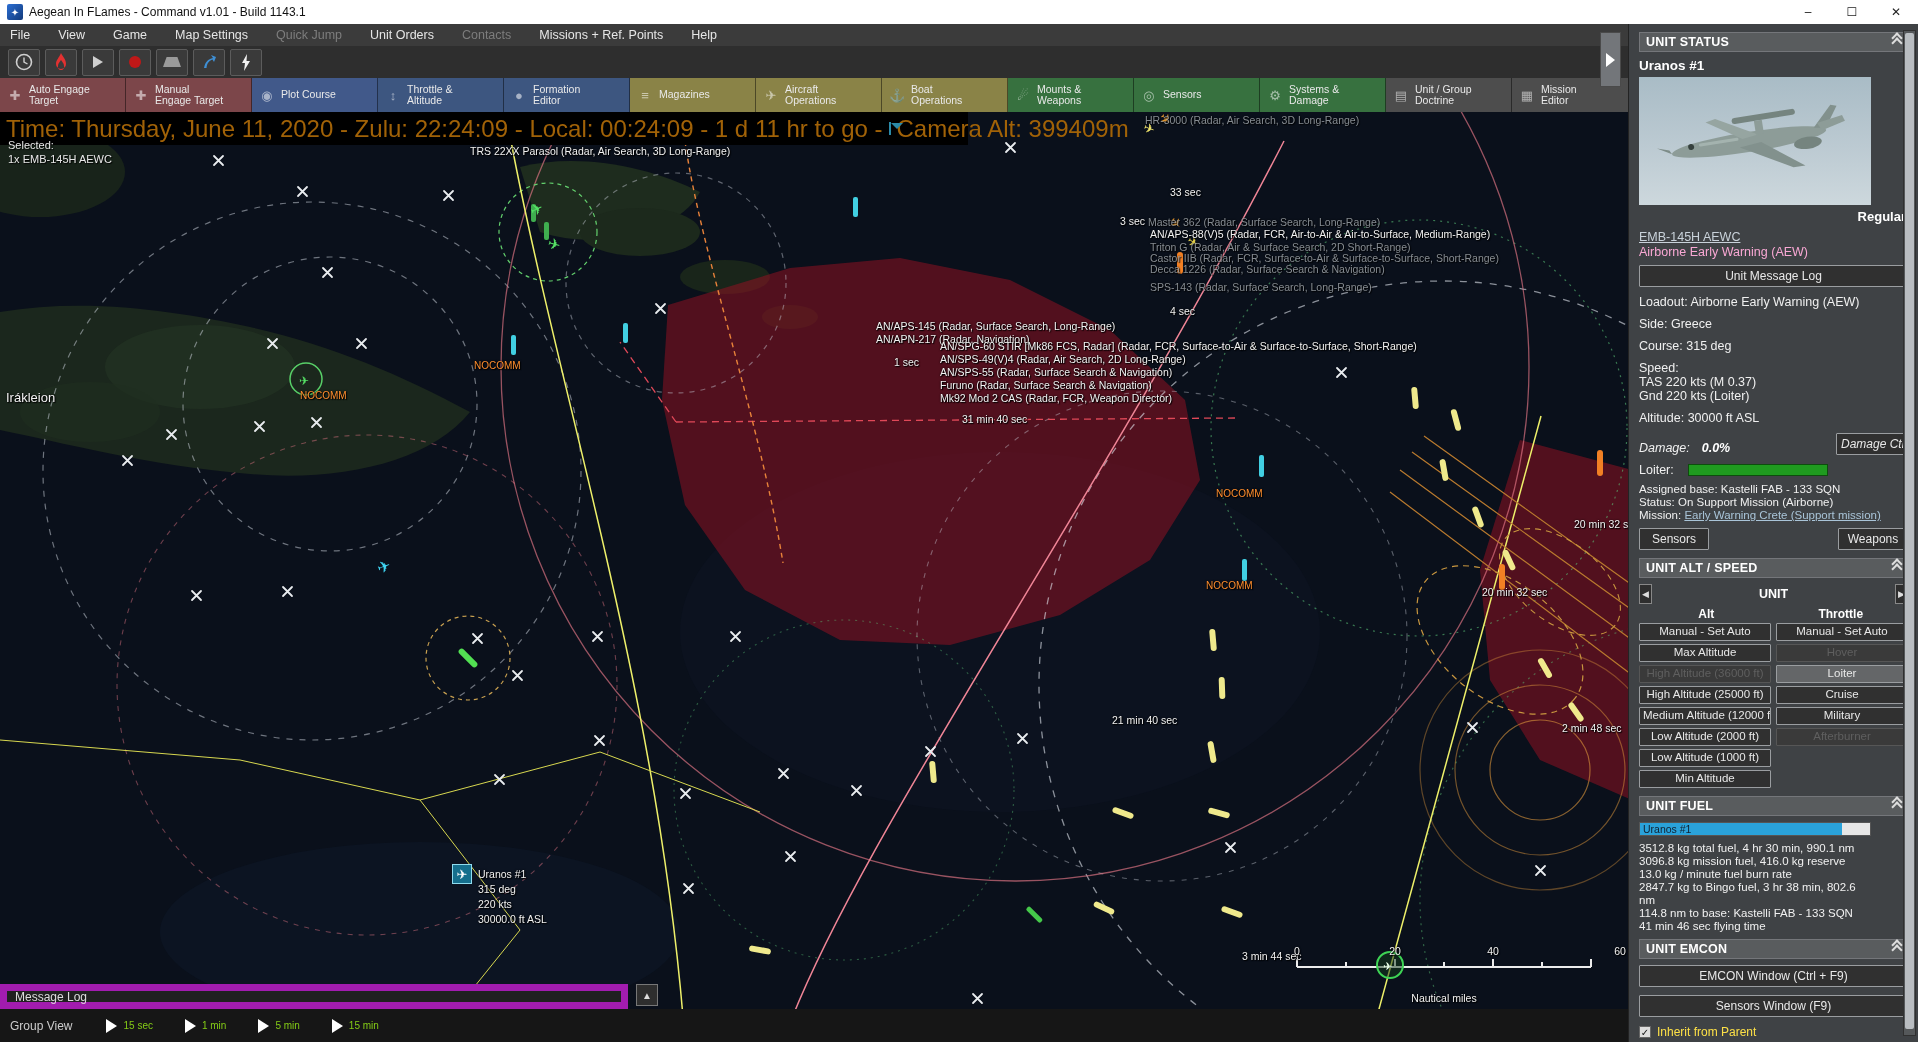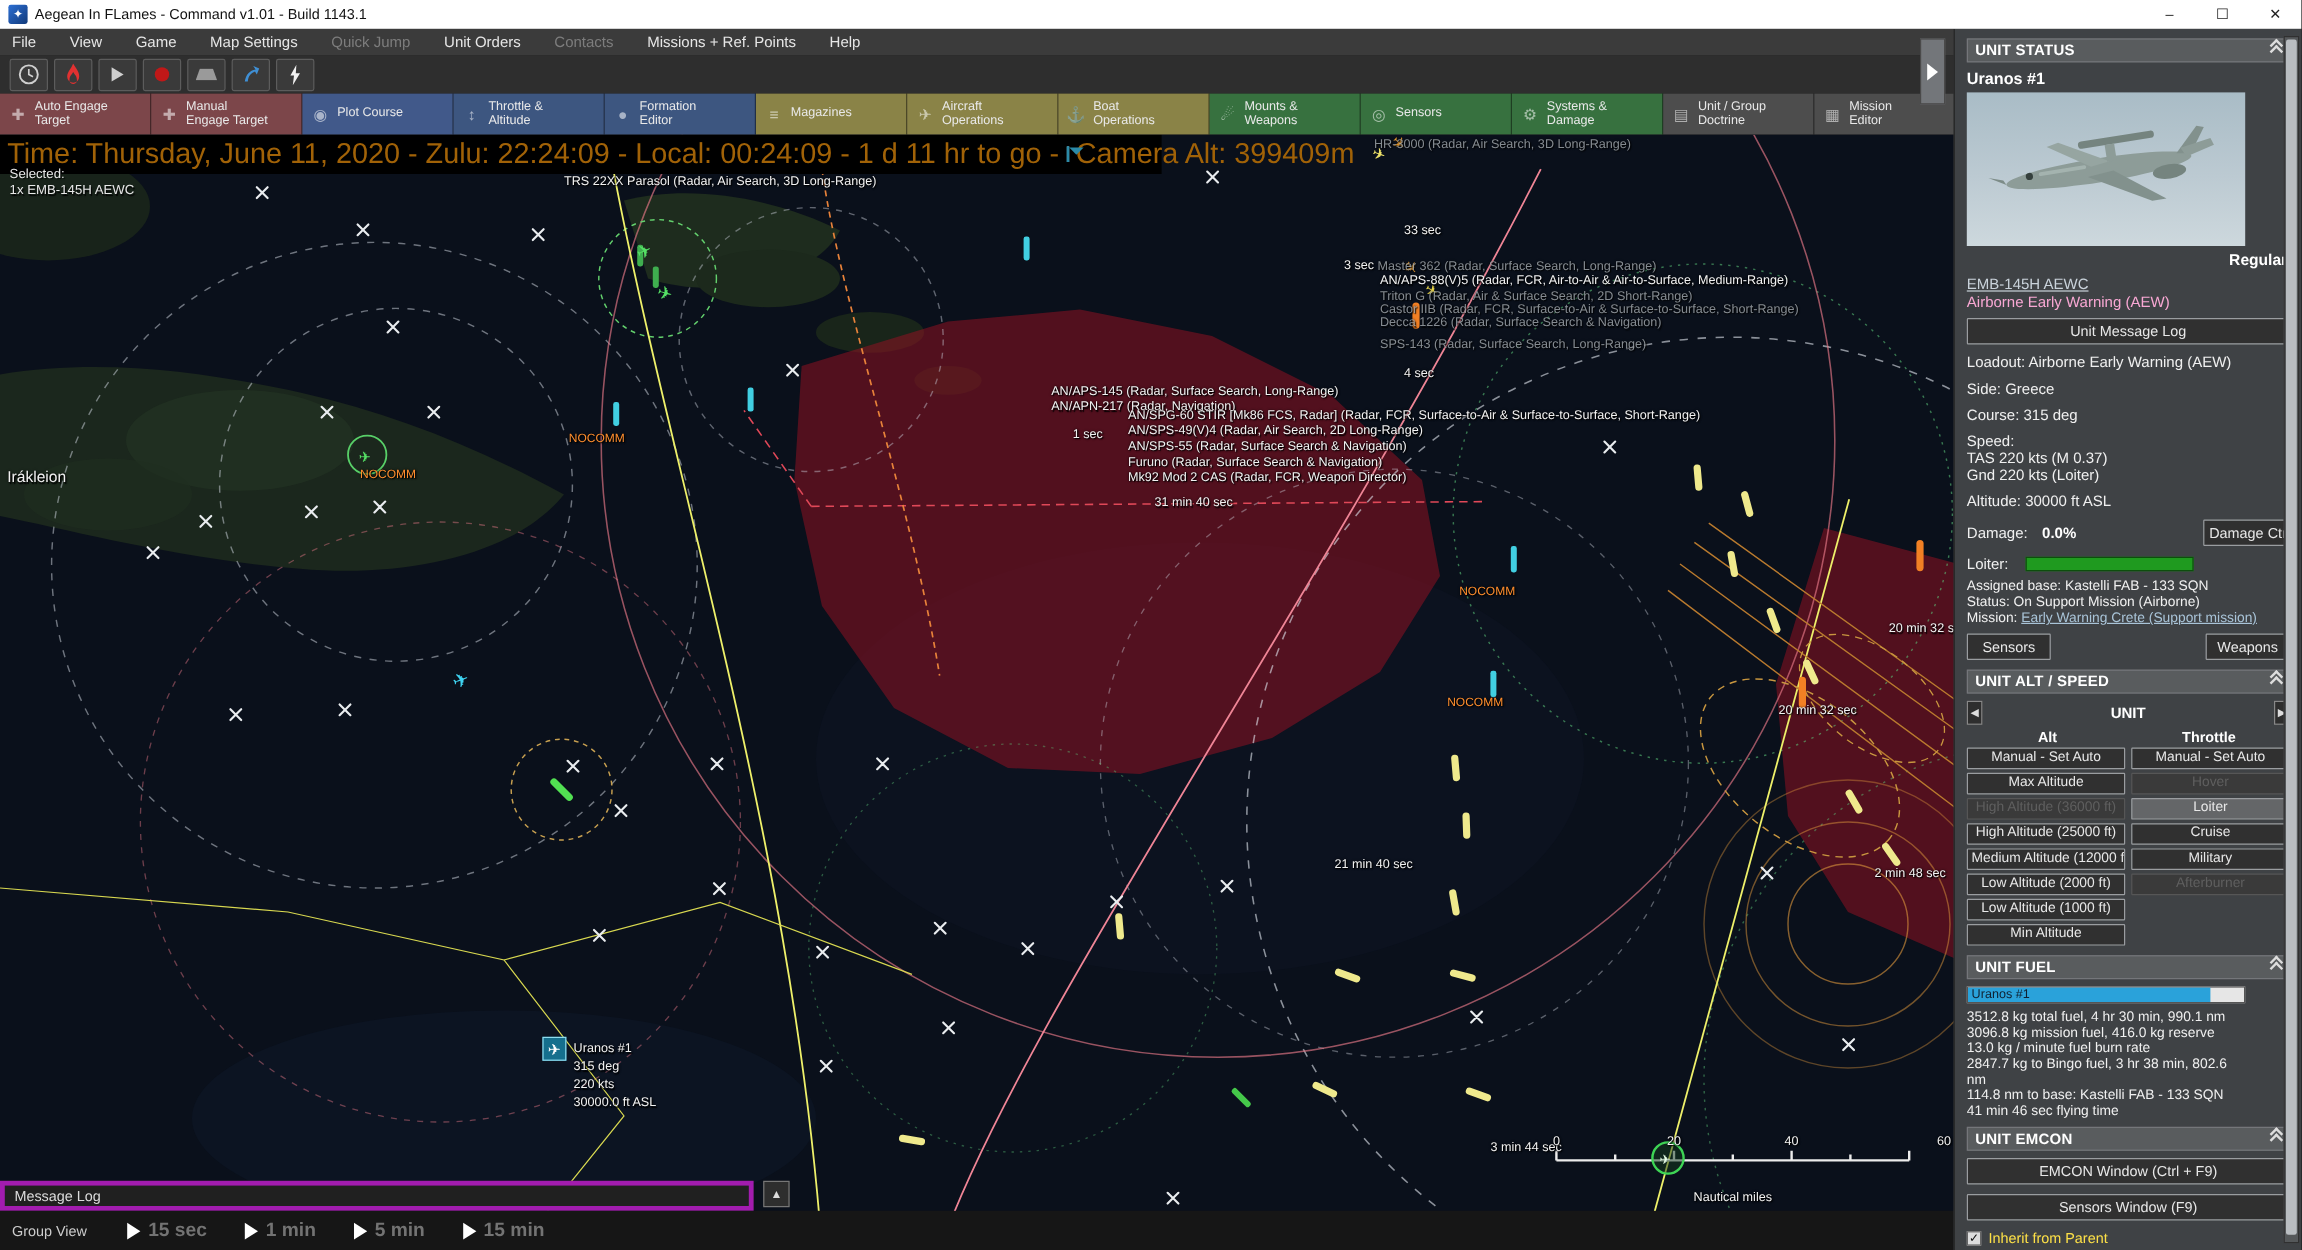--- a/index.html
+++ b/index.html
@@ -56,30 +56,30 @@
             text-shadow:0 0 2px #000,1px 1px 1px #000; pointer-events:none; }
   .mlabel.g { color:#9ba1a6; opacity:.85; }
   .mlabel.o { color:#ff8e2e; font-weight:normal; font-size:10px; }
   .mlabel.big { font-size:13px; }
   .mlabel.ctr { transform:translateX(-50%); }
   .uicon { position:absolute; width:20px; height:20px; background:#156f8d; border:1px solid #8fdcef;
            color:#fff; font-size:13px; display:flex; align-items:center; justify-content:center; z-index:6; }
 
   
   .msgbar { position:absolute; left:0; bottom:33px; width:628px; height:25px; background:#202020;
-            border:4px solid #a21caf; display:flex; align-items:center; padding-left:8px; z-index:12;
+            border:7px solid #a21caf; display:flex; align-items:center; padding-left:8px; z-index:12;
             color:#dcdcdc; font-size:12px; }
   .upbtn { position:absolute; left:636px; bottom:36px; width:22px; height:22px; background:#2e2e2e;
            border:1px solid #777; color:#ddd; font-size:10px; display:flex; align-items:center; justify-content:center; z-index:12;}
   .playstrip { position:absolute; left:0; bottom:0; width:1632px; height:33px; background:#161616;
                display:flex; align-items:center; gap:10px; padding-left:10px; z-index:12; }
   .playstrip .gv { color:#cccccc; font-size:12px; margin-right:24px; }
   .speedbtn { display:flex; align-items:center; gap:6px; margin-right:22px; }
   .speedbtn .tri { border-left-color:#ffffff; border-top-width:7px; border-bottom-width:7px; border-left-width:11px;}
-  .speedbtn .sl { color:#737373; font-size:16px; font-weight:bold; }
+  .speedbtn .sl { color:#84cc16; font-size:10px; font-weight:normal; }
 
   
   .panel { position:absolute; left:1628px; top:24px; width:290px; height:1018px; background:#3f4245;
            border-left:1px solid #232323; z-index:45; overflow:hidden; padding:8px 10px 0 10px; }
   .pscroll { position:absolute; right:2px; top:6px; width:13px; height:1006px; background:#55585a; border:1px solid #303030;}
   .pthumb { position:absolute; left:1px; top:2px; width:9px; height:996px; background:#b9bdc1; border-radius:2px;}
   .ph { height:20px; background:#595c5e; border:1px solid #74767a; display:flex; align-items:center;
         padding:0 6px; margin-bottom:6px; }
   .ph .pht { font-size:12.5px; font-weight:bold; color:#fff; letter-spacing:.2px; }
   .chev2 { margin-left:auto; display:flex; flex-direction:column; gap:1px; }
@@ -91,21 +91,21 @@
   .regular { text-align:right; font-size:13px; font-weight:bold; color:#fff; margin:2px 2px 6px 0; }
   .plink { font-size:12.5px; color:#c9d2da; text-decoration:underline; }
   .pdesc { font-size:12.5px; color:#f9a8d4; margin:1px 0 6px 0; }
   .pbtn { background:#303030; border:1px solid #9a9da0; color:#e8e8e8; font-size:12px; text-align:center;
           padding:3px 4px; border-radius:1px; white-space:nowrap; overflow:hidden; }
   .pbtn.dis { color:#5f5f5f; border-color:#565656; background:#3a3a3a; }
   .pbtn.sel { background:#646668; }
   .wide { width:100%; margin-bottom:8px; }
   .pline { font-size:12.5px; color:#f0f0f0; margin-bottom:8px; }
   .pline.tight { margin-bottom:0; line-height:14px; }
-  .dmgrow { display:flex; align-items:center; margin:2px 0 8px 0; }
+  .dmgrow { display:flex; align-items:flex-end; margin:2px 0 8px 0;font-style:italic; }
   .dmgval { font-weight:bold; font-size:12.5px; color:#fff; margin-left:12px; }
   .dmgbtn { margin-left:auto; width:72px; }
   .sysrow { display:flex; align-items:center; margin-bottom:6px; }
   .sysbar { margin-left:14px; width:140px; height:12px; background:#1f9a1f; border:1px solid #0d4d0d; }
   .mini { font-size:11.5px; color:#f0f0f0; line-height:13px; }
   .mini a { color:#a9c4d8; text-decoration:underline; }
   .swrow { display:flex; justify-content:space-between; margin:6px 0 8px 0; }
   .swrow .pbtn { width:70px; }
   .unitrow { display:flex; align-items:center; margin-bottom:3px; }
   .arrbtn { width:13px; height:20px; background:#2e2e2e; border:1px solid #888; color:#ddd; font-size:9px;

